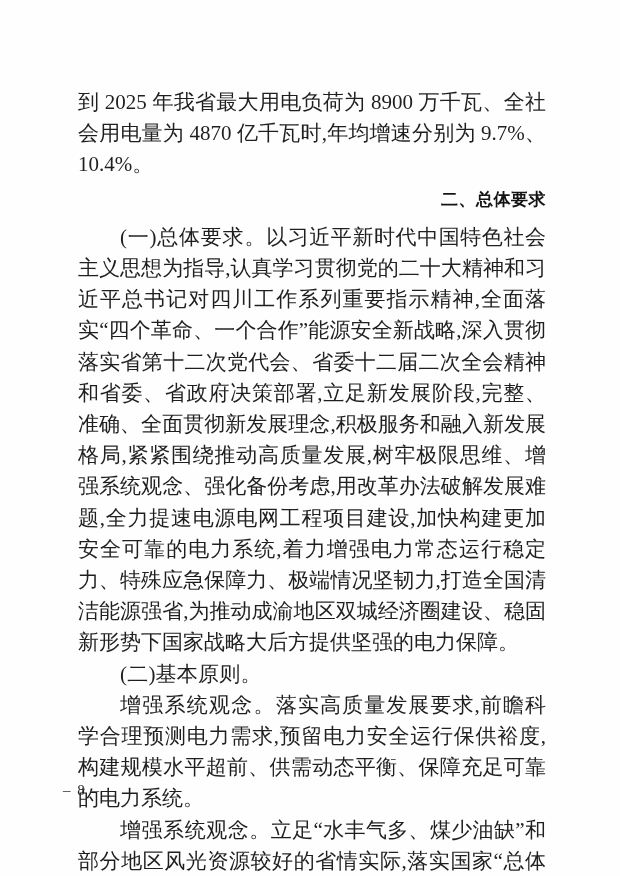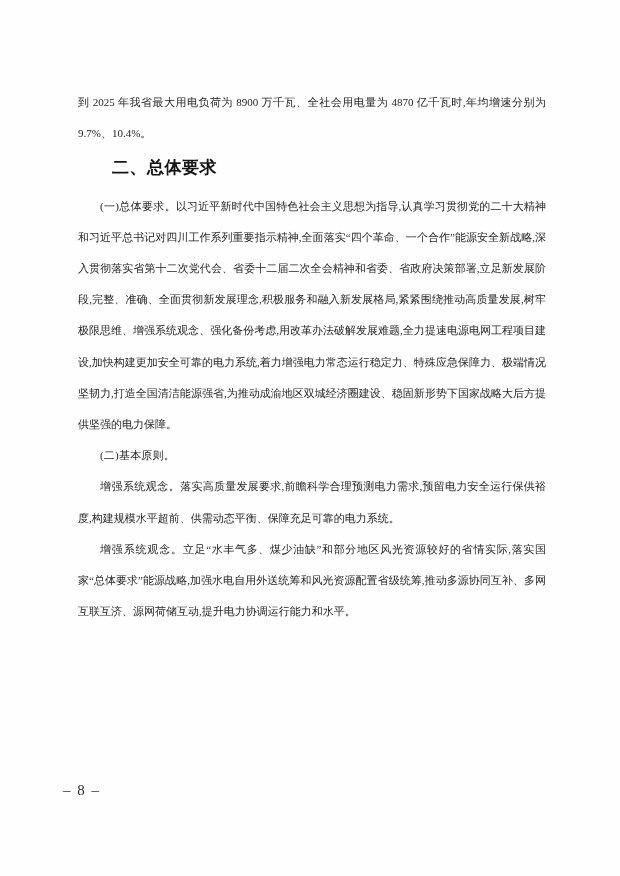--- a/index.html
+++ b/index.html
@@ -21,38 +21,38 @@
     color: #1f1f1f;
   }
   .content {
     position: absolute;
     left: 78px;
     top: 87px;
     width: 468px;
   }
   .content p {
     margin: 0;
-    font-size: 11px;
+    font-size: 21px;
     line-height: 31.2px;
     text-align: justify;
     word-break: normal;
   }
   .content p.indent {
     text-indent: 2em;
   }
   .section-heading {
     margin: 3px 0 7px 0;
     font-size: 17px;
     line-height: 31.2px;
     font-family: Liberation Sans, sans-serif;
     font-weight: 700;
     letter-spacing: 0.5px;
     text-indent: 2em;
     color: #141414;
-    text-align: left;
+    text-align: right;
   }
   .lead {
     
     letter-spacing: 0.2px;
   }
   .page-number {
     position: absolute;
     left: 63px;
     top: 781px;
     font-size: 15px;

